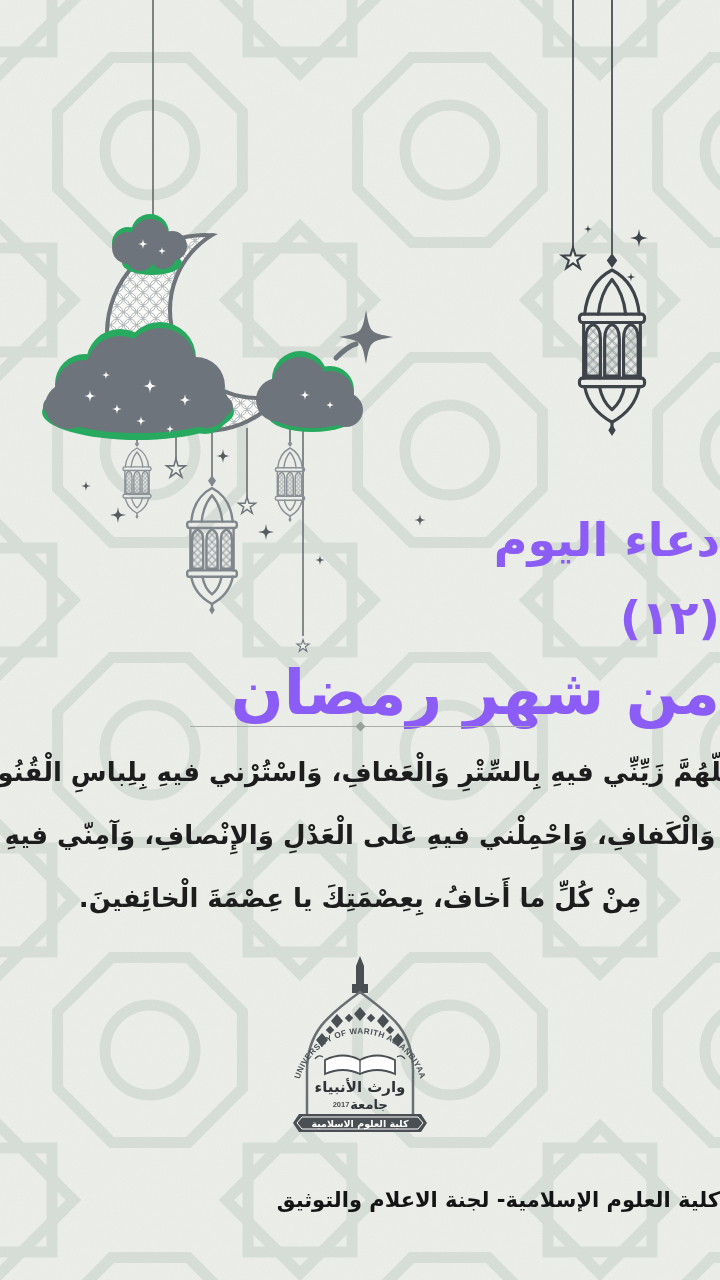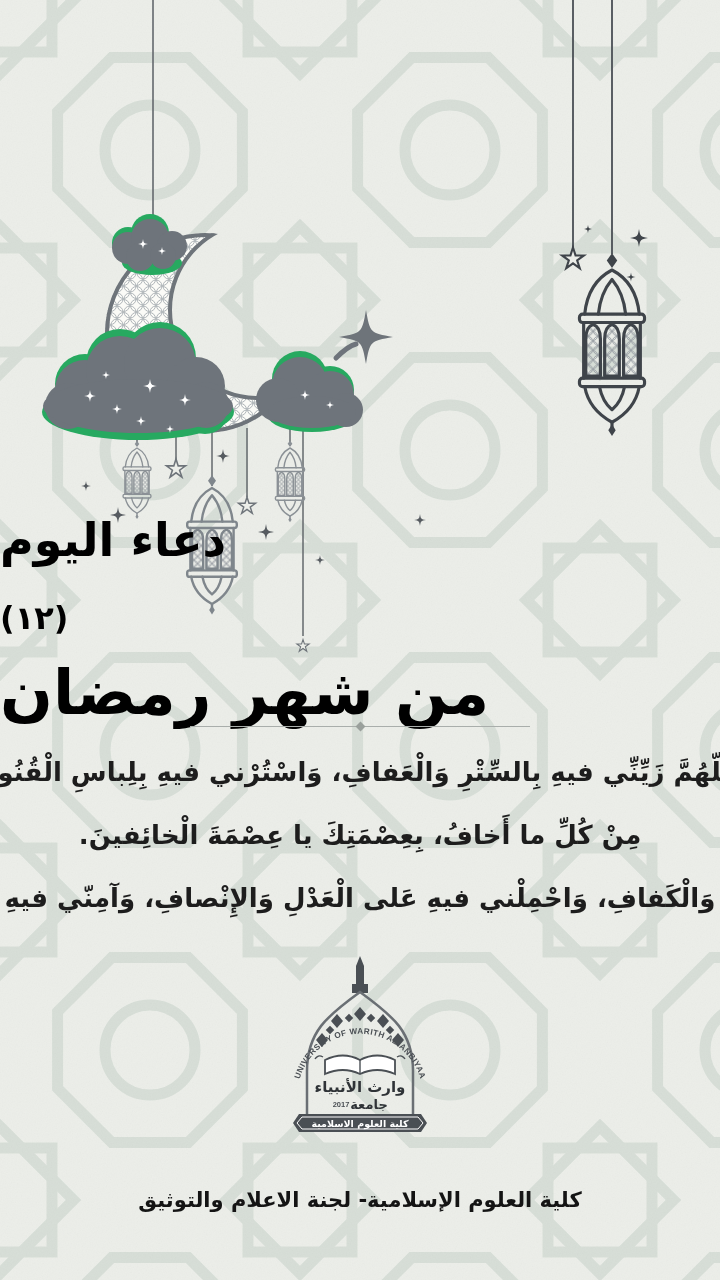--- a/index.html
+++ b/index.html
@@ -1,31 +1,31 @@
 <!DOCTYPE html>
 <html lang="ar"><head>
 <meta charset="utf-8">
 <style>
   html,body{margin:0;padding:0;}
   body{width:720px;height:1280px;font-family:"DejaVu Sans",sans-serif;}
   .stage{position:relative;width:720px;height:1280px;overflow:hidden;background:#eceee9;}
   .abs{position:absolute;}
   svg{display:block;}
   
-  .title-block{position:absolute;top:504px;left:0;width:720px;text-align:left;color:#000000;}
+  .title-block{position:absolute;top:504px;left:0;width:720px;text-align:right;color:#8b5cf6;}
   .title-line1{height:72px;line-height:72px;font-size:46px;font-weight:bold;}
-  .title-day{height:84px;line-height:84px;font-size:32px;font-weight:bold;letter-spacing:2px;}
+  .title-day{height:84px;line-height:84px;font-size:47px;font-weight:bold;letter-spacing:2px;}
   .title-line2{height:66px;line-height:66px;font-size:62px;font-weight:bold;}
   .divider{position:absolute;top:726px;left:190px;width:340px;height:1px;background:#a9aeab;}
   .divider .orn{position:absolute;left:50%;top:-3px;width:7px;height:7px;margin-left:-3px;
     background:#9aa09c;transform:rotate(45deg);}
   .prayer{position:absolute;top:740px;left:4px;width:712px;text-align:center;color:#1d1d1d;}
   .prayer .pline{height:63px;display:flex;align-items:center;justify-content:center;
     font-size:26px;font-weight:bold;white-space:nowrap;}
-  .footer{position:absolute;top:1188px;left:0;width:720px;text-align:center;
+  .footer{position:absolute;top:1188px;left:0;width:720px;text-align:right;
     font-size:21px;font-weight:bold;color:#141414;}
 </style>
 </head>
 <body>
 
 <div class="stage">
 
   <svg width="0" height="0" style="position:absolute" aria-hidden="true">
     <defs>
       <pattern id="lat" width="13" height="13" patternUnits="userSpaceOnUse">
@@ -234,22 +234,22 @@
     <div class="title-line1">دعاء اليوم</div>
     <div class="title-day">(١٢)</div>
     <div class="title-line2">من شهر رمضان</div>
   </div>
   <div class="divider">
       <span class="orn"></span>
     </div>
 
   <div class="prayer" dir="rtl">
     <div class="pline">اَللّهُمَّ زَيِّنِّي فيهِ بِالسِّتْرِ وَالْعَفافِ، وَاسْتُرْني فيهِ بِلِباسِ الْقُنُوعِ</div>
+    <div class="pline">وَالْكَفافِ، وَاحْمِلْني فيهِ عَلى الْعَدْلِ وَالإِنْصافِ، وَآمِنّي فيهِ</div>
     <div class="pline">مِنْ كُلِّ ما أَخافُ، بِعِصْمَتِكَ يا عِصْمَةَ الْخائِفينَ.</div>
-    <div class="pline">وَالْكَفافِ، وَاحْمِلْني فيهِ عَلى الْعَدْلِ وَالإِنْصافِ، وَآمِنّي فيهِ</div>
   </div>
 
   <svg class="abs" style="left:285px;top:956px" width="150" height="198" viewBox="0 0 150 198">
     <defs>
       <path id="logoArc" d="M 13 152 A 63 63 0 1 1 137 152" fill="none"></path>
     </defs>
 
     <g fill="#4a4f54">
       <path d="M75,0 L79,10 L79,28 L71,28 L71,10 Z"></path>
       <rect x="67" y="28" width="16" height="9"></rect>

